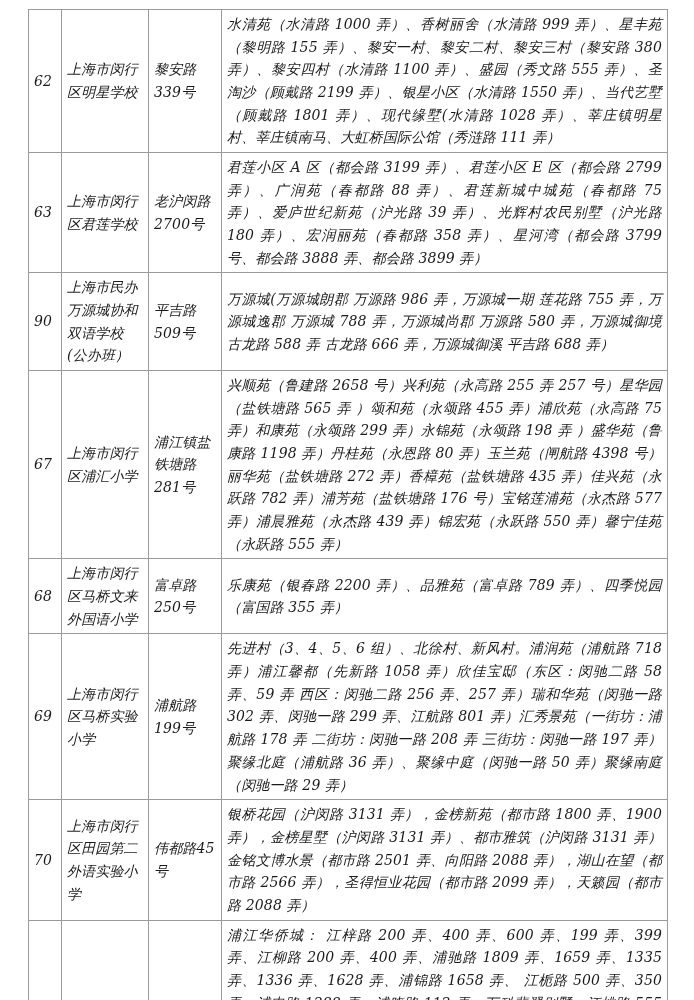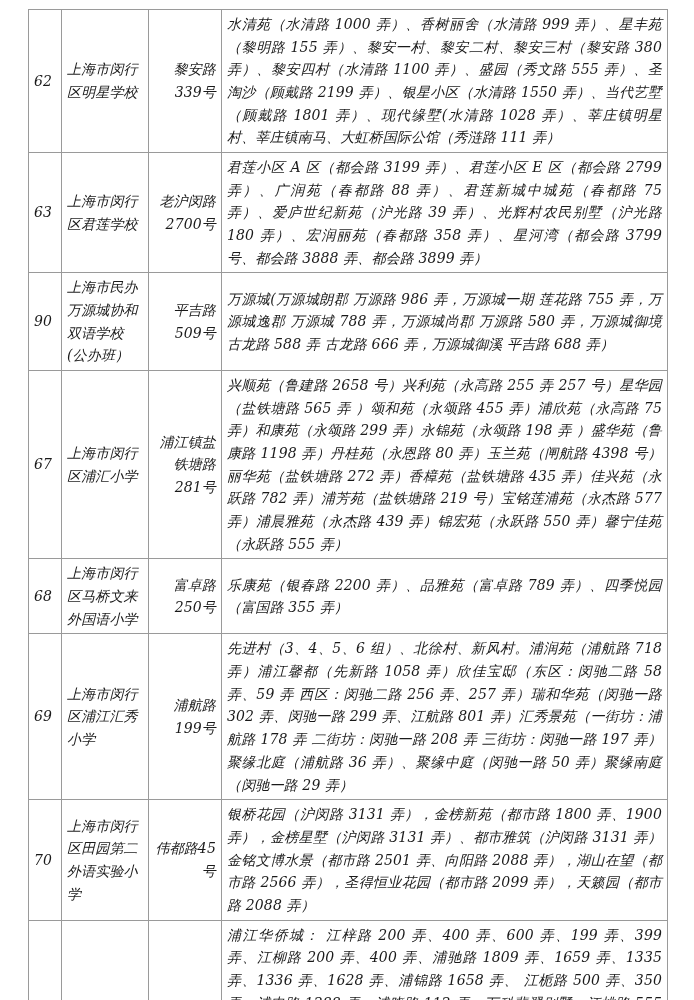--- a/index.html
+++ b/index.html
@@ -44,21 +44,21 @@
     font-size: 10.4px;
   }
   td.col-school {
     width: 76px;
     text-align: left;
     padding: 3px 6px;
     line-height: 1.66;
   }
   td.col-addr {
     width: 62px;
-    text-align: right;
+    text-align: left;
     padding: 3px 6px;
     line-height: 1.66;
   }
   td.col-scope {
     text-align: justify;
     text-justify: inter-ideograph;
     padding: 4px 7px 4px 7px;
     line-height: 1.64;
   }
 </style>
@@ -83,31 +83,31 @@
       <tr>
         <td class="col-no">90</td>
         <td class="col-school">上海市民办万源城协和双语学校(公办班）</td>
         <td class="col-addr">平吉路509号</td>
         <td class="col-scope">万源城(万源城朗郡 万源路 986 弄，万源城一期  莲花路 755 弄，万源城逸郡  万源城 788 弄，万源城尚郡  万源路 580 弄，万源城御境  古龙路 588 弄  古龙路 666 弄，万源城御溪  平吉路 688 弄）</td>
       </tr>
       <tr>
         <td class="col-no">67</td>
         <td class="col-school">上海市闵行区浦汇小学</td>
         <td class="col-addr">浦江镇盐铁塘路281号</td>
-        <td class="col-scope">兴顺苑（鲁建路 2658 号）兴利苑（永高路 255 弄 257 号）星华园（盐铁塘路 565 弄 ）颂和苑（永颂路 455 弄）浦欣苑（永高路 75 弄）和康苑（永颂路 299 弄）永锦苑（永颂路 198 弄 ）盛华苑（鲁康路 1198 弄）丹桂苑（永恩路 80 弄）玉兰苑（闸航路 4398 号）丽华苑（盐铁塘路 272 弄）香樟苑（盐铁塘路 435 弄）佳兴苑（永跃路 782 弄）浦芳苑（盐铁塘路 219 号）宝铭莲浦苑（永杰路 577 弄）浦晨雅苑（永杰路 439 弄）锦宏苑（永跃路 550 弄）馨宁佳苑（永跃路 555 弄）</td>
+        <td class="col-scope">兴顺苑（鲁建路 2658 号）兴利苑（永高路 255 弄 257 号）星华园（盐铁塘路 565 弄 ）颂和苑（永颂路 455 弄）浦欣苑（永高路 75 弄）和康苑（永颂路 299 弄）永锦苑（永颂路 198 弄 ）盛华苑（鲁康路 1198 弄）丹桂苑（永恩路 80 弄）玉兰苑（闸航路 4398 号）丽华苑（盐铁塘路 272 弄）香樟苑（盐铁塘路 435 弄）佳兴苑（永跃路 782 弄）浦芳苑（盐铁塘路 176 号）宝铭莲浦苑（永杰路 577 弄）浦晨雅苑（永杰路 439 弄）锦宏苑（永跃路 550 弄）馨宁佳苑（永跃路 555 弄）</td>
       </tr>
       <tr>
         <td class="col-no">68</td>
         <td class="col-school">上海市闵行区马桥文来外国语小学</td>
         <td class="col-addr">富卓路250号</td>
         <td class="col-scope">乐康苑（银春路 2200 弄）、品雅苑（富卓路 789 弄）、四季悦园（富国路 355 弄）</td>
       </tr>
       <tr>
         <td class="col-no">69</td>
-        <td class="col-school">上海市闵行区浦江汇秀小学</td>
+        <td class="col-school">上海市闵行区马桥实验小学</td>
         <td class="col-addr">浦航路199号</td>
         <td class="col-scope">先进村（3、4、5、6 组）、北徐村、新风村。浦润苑（浦航路 718 弄）浦江馨都（先新路 1058 弄）欣佳宝邸（东区：闵驰二路 58 弄、59 弄  西区：闵驰二路 256 弄、257 弄）瑞和华苑（闵驰一路 302 弄、闵驰一路 299 弄、江航路 801 弄）汇秀景苑（一街坊：浦航路 178 弄  二街坊：闵驰一路 208 弄  三街坊：闵驰一路 197 弄）聚缘北庭（浦航路 36 弄）、聚缘中庭（闵驰一路 50 弄）聚缘南庭（闵驰一路 29 弄）</td>
       </tr>
       <tr>
         <td class="col-no">70</td>
         <td class="col-school">上海市闵行区田园第二外语实验小学</td>
         <td class="col-addr">伟都路45号</td>
         <td class="col-scope">银桥花园（沪闵路 3131 弄），金榜新苑（都市路 1800 弄、1900 弄），金榜星墅（沪闵路 3131 弄）、都市雅筑（沪闵路 3131 弄）金铭文博水景（都市路 2501 弄、向阳路 2088 弄），湖山在望（都市路 2566 弄），圣得恒业花园（都市路 2099 弄），天籁园（都市路 2088 弄）</td>
       </tr>
       <tr>

